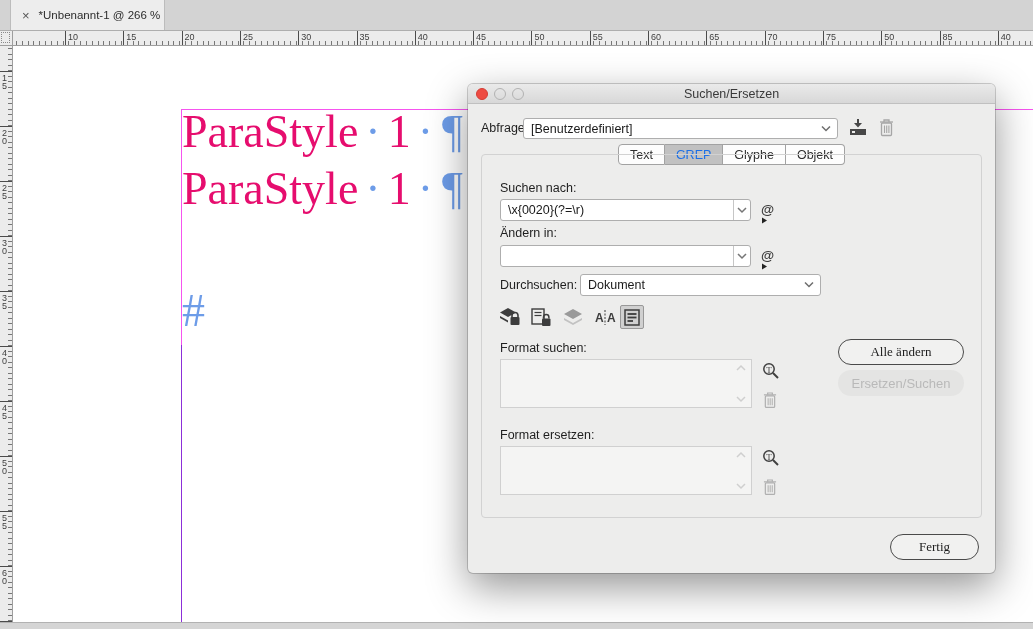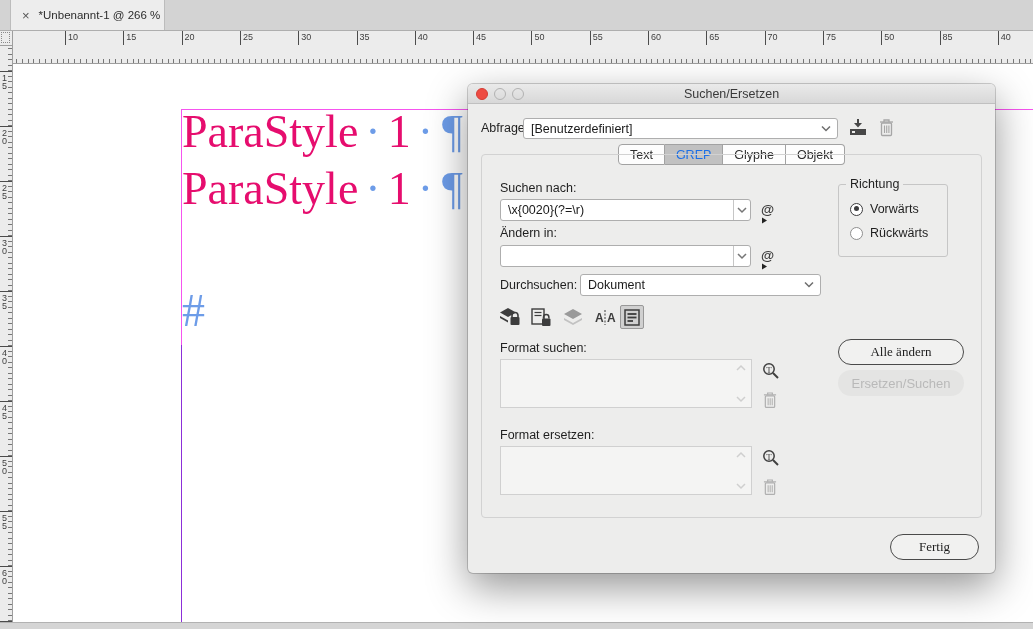--- a/index.html
+++ b/index.html
@@ -13,21 +13,21 @@
     background:#ededed; border-left:1px solid #bcbcbc; border-right:1px solid #bcbcbc;
     display:flex; align-items:center; gap:9px; padding:0 11px; }
   .doc-tab .close { font-size:13px; color:#555; line-height:1; cursor:default; }
   .doc-tab .title { font-size:11.5px; color:#2d2d2d; white-space:nowrap; }
 
   
   .ruler-corner { position:absolute; left:0; top:31px; width:13px; height:15px;
     background:#ececec; border-right:1px solid #9e9e9e; border-bottom:1px solid #9e9e9e; z-index:3; }
   .ruler-corner .dots { position:absolute; left:1px; top:1px; right:2px; bottom:2px;
     border:1px dotted #8a8a8a; }
-  .ruler-top { position:absolute; left:13px; top:31px; width:1020px; height:33px;
+  .ruler-top { position:absolute; left:13px; top:31px; width:1020px; height:15px;
     background:#ececec; border-bottom:1px solid #9e9e9e; overflow:hidden; z-index:3; }
   .ruler-left { position:absolute; left:0; top:46px; width:13px; height:583px;
     background:#ececec; border-right:1px solid #9e9e9e; overflow:hidden; z-index:3; }
   .tick-min-h { position:absolute; bottom:0; width:1px; height:4px; background:#777; }
   .tick-maj-h { position:absolute; top:0; width:1px; height:14px; background:#4c4c4c; }
   .lbl-h { position:absolute; top:1px; font-size:9px; color:#3e3e3e; line-height:10px; }
   .tick-min-v { position:absolute; right:0; height:1px; width:4px; background:#777; }
   .tick-maj-v { position:absolute; left:0; height:1px; width:13px; background:#4c4c4c; }
   .lbl-v { position:absolute; left:2px; font-size:9px; color:#3e3e3e; }
   .lbl-v div { height:8px; line-height:8px; }
@@ -705,28 +705,17 @@
     <svg width="14" height="18" viewBox="0 0 15 19">
       <rect x="2.5" y="5" width="10" height="12.5" rx="1" fill="none" stroke="#b0b0b0" stroke-width="1.3"></rect>
       <line x1="1" y1="4" x2="14" y2="4" stroke="#b0b0b0" stroke-width="1.3"></line>
       <path d="M5 4 v-2 h5 v2" fill="none" stroke="#b0b0b0" stroke-width="1.3"></path>
       <line x1="5.5" y1="7.5" x2="5.5" y2="15" stroke="#b0b0b0" stroke-width="1.1"></line>
       <line x1="7.7" y1="7.5" x2="7.7" y2="15" stroke="#b0b0b0" stroke-width="1.1"></line>
       <line x1="9.9" y1="7.5" x2="9.9" y2="15" stroke="#b0b0b0" stroke-width="1.1"></line>
     </svg>
   </div>
 
-  <div class="fieldset">
-    <div class="legend">Richtung</div>
-    <div class="radio-row" style="top:17px;">
-      <span class="radio sel"></span>
-      <span class="radio-label">Vorwärts</span>
-    </div>
-    <div class="radio-row" style="top:41px;">
-      <span class="radio unsel"></span>
-      <span class="radio-label">Rückwärts</span>
-    </div>
-  </div>
 
   <div class="btn normal" style="top:255px;">Alle ändern</div>
   <div class="btn disabled" style="top:286px;">Ersetzen/Suchen</div>
   <div class="btn normal done" style="top:450px;">Fertig</div>
 </div>
 
 </body></html>

